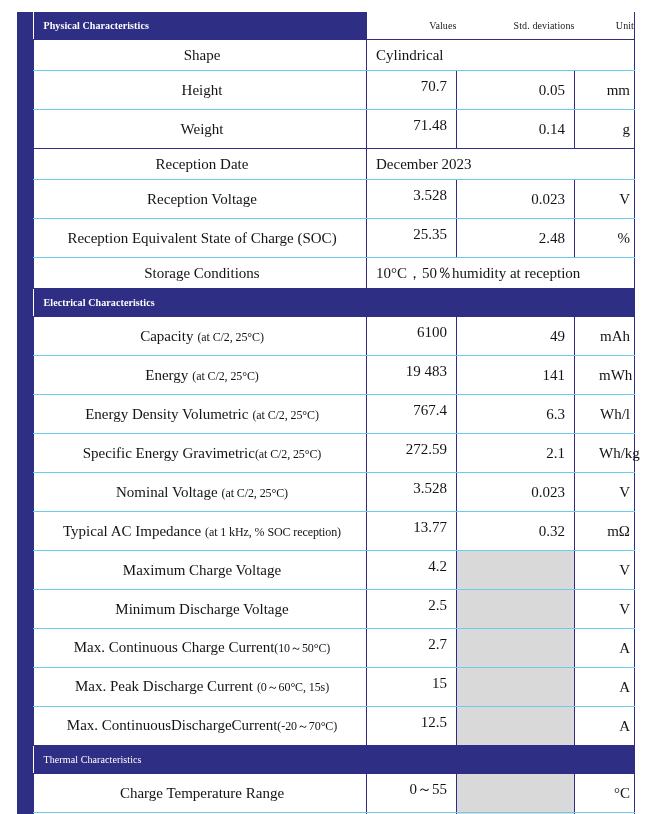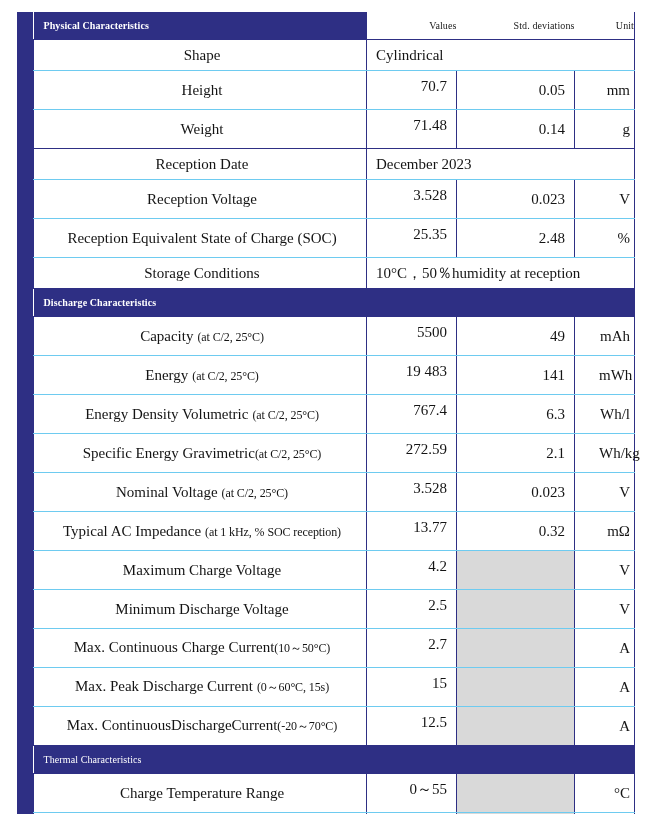--- a/index.html
+++ b/index.html
@@ -162,25 +162,25 @@
           <td class="cell-label">Reception Equivalent State of Charge (SOC)</td>
           <td class="cell-value">25.35</td>
           <td class="cell-std">2.48</td>
           <td class="cell-unit">%</td>
         </tr>
         <tr class="data-row last-in-block">
           <td class="cell-label">Storage Conditions</td>
           <td class="cell-span cell-unit" colspan="3">10°C，50％humidity at reception</td>
         </tr>
         <tr class="section-row bold">
-          <td colspan="4">Discharge Characteristics</td>
+          <td colspan="4">Electrical Characteristics</td>
         </tr>
         <tr class="data-row first-in-block">
           <td class="cell-label">Capacity<span class="cond gap">(at C/2, 25°C)</span></td>
-          <td class="cell-value">5500</td>
+          <td class="cell-value">6100</td>
           <td class="cell-std">49</td>
           <td class="cell-unit">mAh</td>
         </tr>
         <tr class="data-row">
           <td class="cell-label">Energy<span class="cond gap">(at C/2, 25°C)</span></td>
           <td class="cell-value">19 483</td>
           <td class="cell-std">141</td>
           <td class="cell-unit">mWh</td>
         </tr>
         <tr class="data-row">

